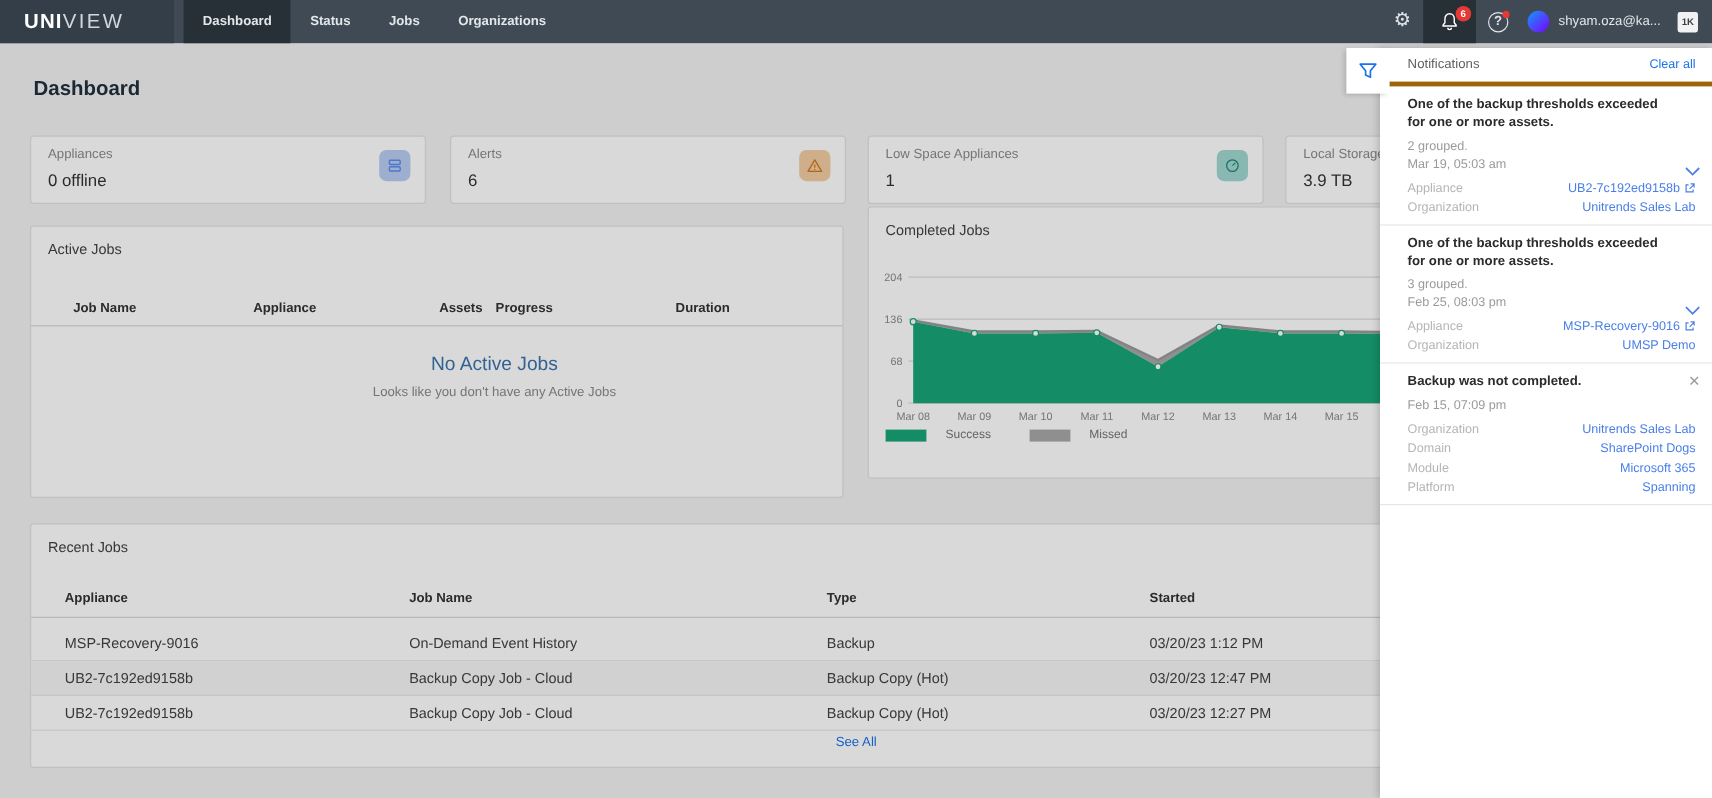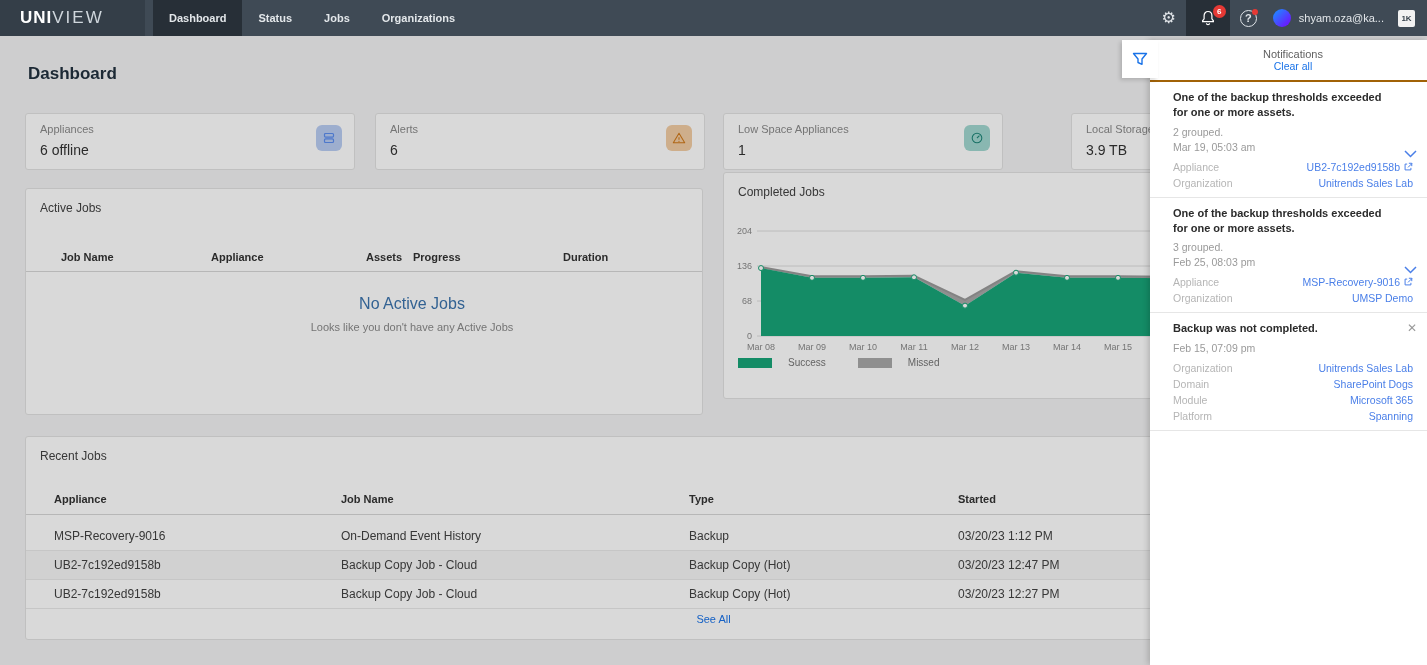--- a/index.html
+++ b/index.html
@@ -62,21 +62,21 @@
   .rj-row.stripe { background:#f6f6f6; }
   .rj-row span { font-size:12px; color:#424242; }
   .see-all { position:absolute; left:0; top:176px; width:100%; text-align:center; font-size:11px; color:#1a73e8; cursor:pointer; }
 
   
   .dim { position:absolute; left:0; top:36px; width:1427px; height:629px; background:rgba(0,0,0,0.15); z-index:5; pointer-events:none; }
 
   
   .filter-box { position:absolute; left:1122px; top:40px; width:36px; height:38px; background:#fff; z-index:11; display:flex; align-items:center; justify-content:center; box-shadow:-2px 2px 4px rgba(0,0,0,0.15); cursor:pointer; }
   .notif-panel { position:absolute; left:1150px; top:40px; width:277px; height:625px; background:#fff; z-index:10; box-shadow:-2px 0 6px rgba(0,0,0,0.18); }
-  .notif-header { display:flex; justify-content:space-between; align-items:center; padding:8px 14px 8px 23px; border-bottom:2px solid #a16207;flex-direction:column; }
+  .notif-header { display:flex; justify-content:space-between; align-items:center; padding:8px 14px 8px 23px; border-bottom:4px solid #a16207; }
   .notif-title { font-size:11px; color:#616161; }
   .clear-all { font-size:10.5px; color:#1a73e8; cursor:pointer; }
   .notif-item { padding:8px 14px 8px 23px; border-bottom:1px solid #e6e6e6; position:relative; }
   .notif-msg { font-size:11px; font-weight:bold; color:#2b2b2b; line-height:1.35; width:225px; }
   .notif-grouped { font-size:10.5px; color:#9a9a9a; margin-top:6px; }
   .notif-date { font-size:10.5px; color:#9a9a9a; margin-top:3px; }
   .notif-chevron { position:absolute; right:10px; top:74px; cursor:pointer; }
   .notif-close { position:absolute; right:10px; top:8px; font-size:12px; color:#9a9a9a; cursor:pointer; }
   .detail-row { display:flex; justify-content:space-between; align-items:center; margin-top:4px; }
   .detail-rows { margin-top:8px; }
@@ -117,40 +117,40 @@
     <div class="username">shyam.oza@ka...</div>
     <div class="k-badge">1K</div>
   </div>
 </header>
 
 <main class="content">
   <h1 class="page-title">Dashboard</h1>
 
   <div class="card" style="left:25px; width:330px;">
     <div class="card-label">Appliances</div>
-    <div class="card-value">6 offline</div>
+    <div class="card-value">0 offline</div>
     <div class="card-icon icon-blue">
       <svg width="14" height="14" viewBox="0 0 14 14">
           <rect x="2.5" y="2.5" width="9" height="3.6" rx="1" fill="none" stroke="#5b8def" stroke-width="1.2"></rect>
           <rect x="2.5" y="7.9" width="9" height="3.6" rx="1" fill="none" stroke="#5b8def" stroke-width="1.2"></rect>
         </svg>
     </div>
   </div>
   <div class="card" style="left:375px; width:330px;">
     <div class="card-label">Alerts</div>
     <div class="card-value">6</div>
     <div class="card-icon icon-orange">
       <svg width="14" height="14" viewBox="0 0 16 16">
           <path d="M8 2.5L14.5 13.5H1.5z" fill="none" stroke="#d07818" stroke-width="1.2" stroke-linejoin="round"></path>
           <line x1="8" y1="7" x2="8" y2="10" stroke="#d07818" stroke-width="1.2"></line>
           <circle cx="8" cy="11.8" r="0.7" fill="#d07818"></circle>
         </svg>
     </div>
   </div>
-  <div class="card" style="left:723px; width:280px;">
+  <div class="card" style="left:723px; width:330px;">
     <div class="card-label">Low Space Appliances</div>
     <div class="card-value">1</div>
     <div class="card-icon icon-teal">
       <svg width="14" height="14" viewBox="0 0 16 16">
           <circle cx="8" cy="8" r="5.5" fill="none" stroke="#1d8578" stroke-width="1.2"></circle>
           <line x1="8" y1="8" x2="10.8" y2="5.4" stroke="#1d8578" stroke-width="1.2"></line>
         </svg>
     </div>
   </div>
   <div class="card" style="left:1071px; width:331px;">

